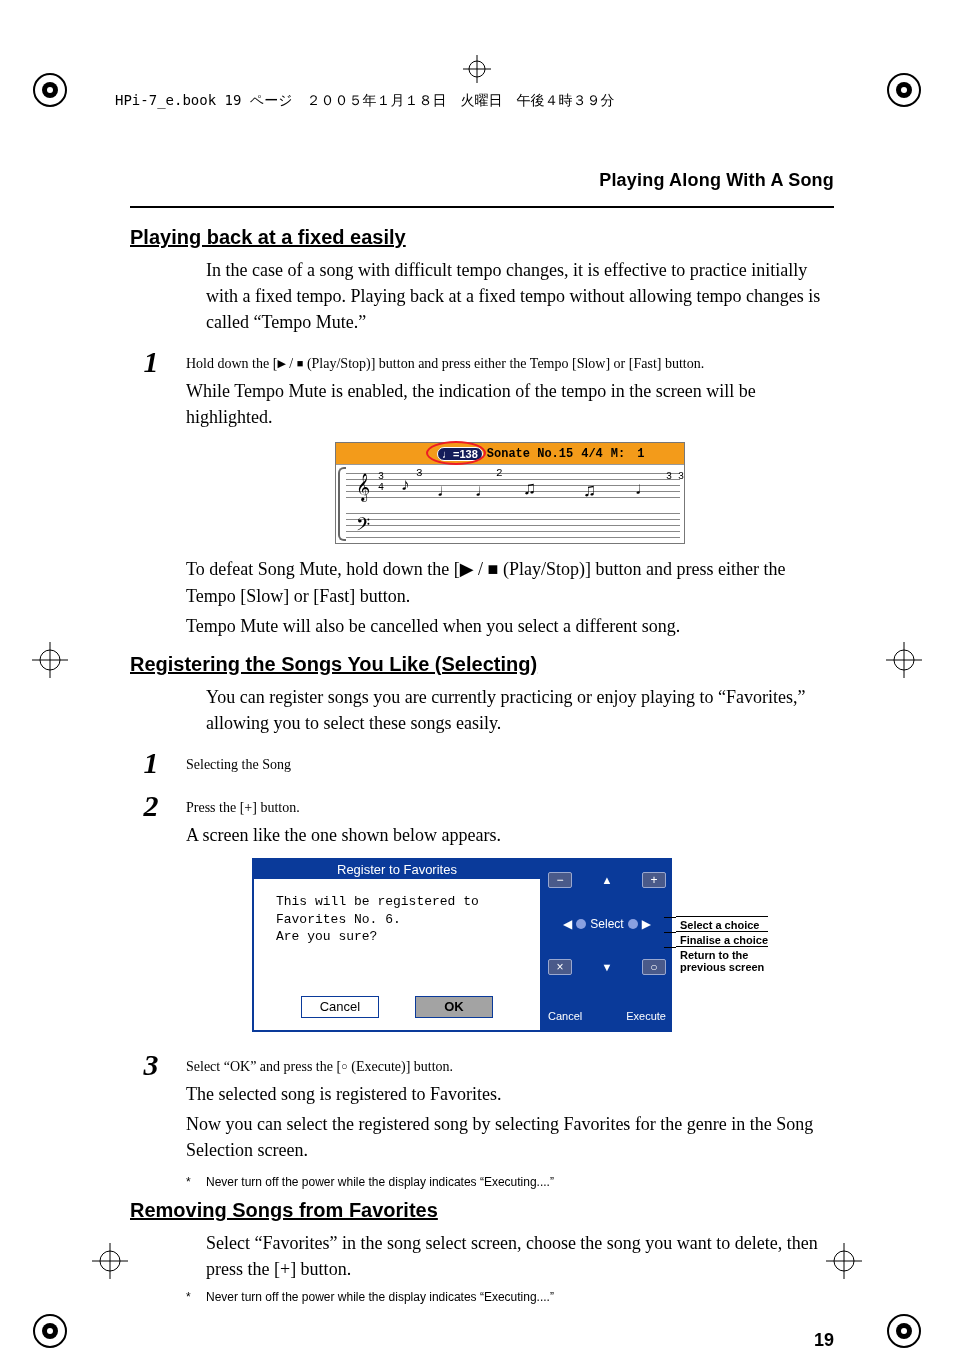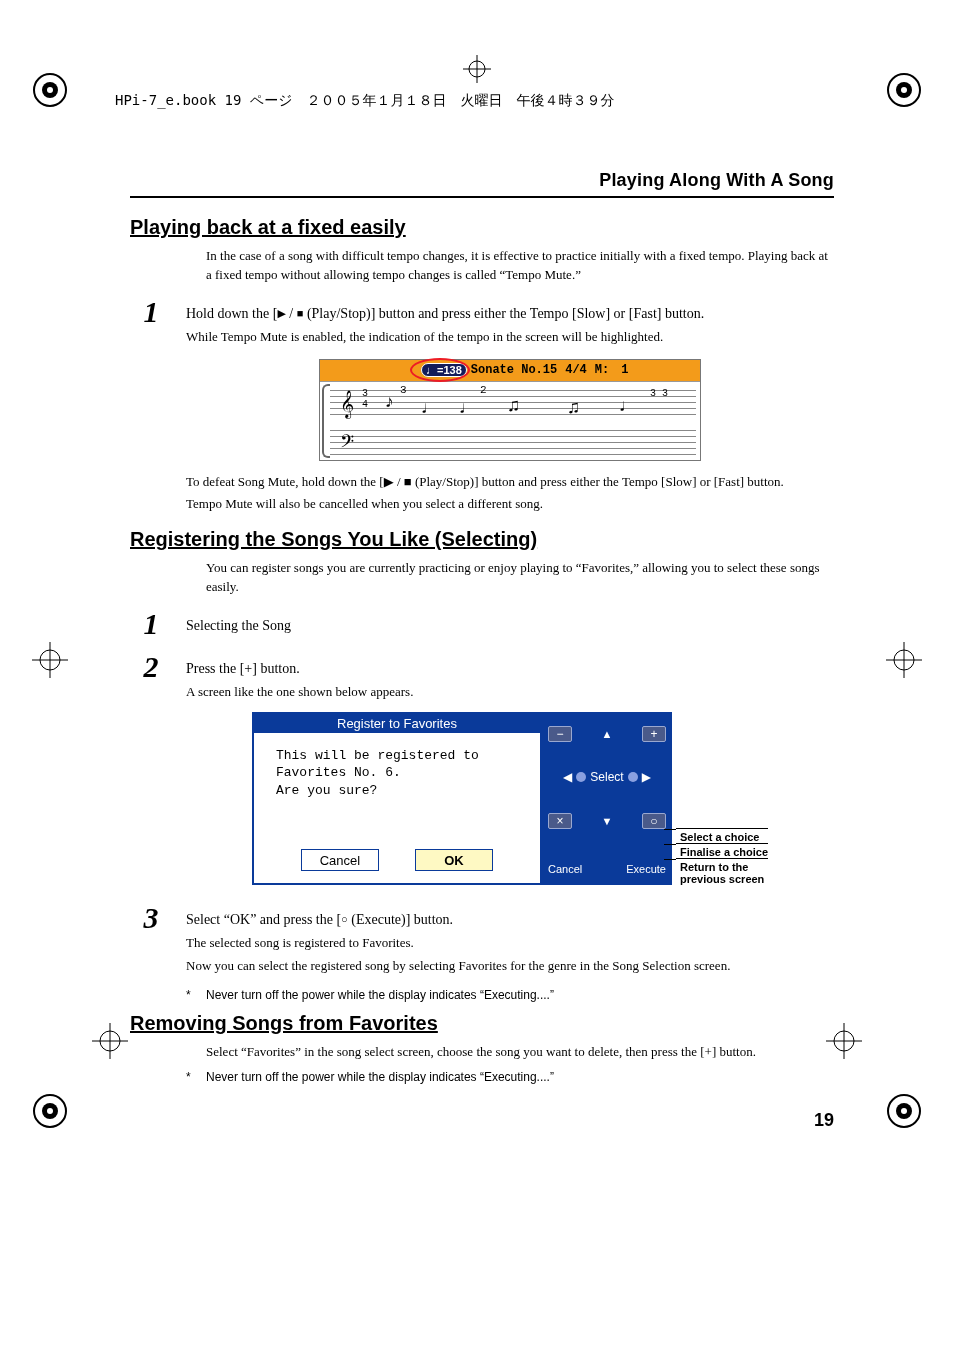--- a/index.html
+++ b/index.html
@@ -33,53 +33,53 @@
   }
 
   .page-content {
     padding: 170px 120px 0 130px;
     position: relative;
   }
   .chapter-head {
     font-family: "Arial Black", Arial, sans-serif;
     font-weight: 900; font-size: 18px;
     text-align: right; letter-spacing:.2px;
-    padding-bottom: 5px;
+    padding-bottom: 15px;
     border-bottom: 2.5px solid #000;
     margin-bottom: 18px;
   }
   .section-head {
     font-family: "Arial Black", Arial, sans-serif;
     font-weight: 900; font-size: 20px;
     text-decoration: underline;
     margin: 10px 0 8px 0;
   }
   .body-indent { margin-left: 76px; }
-  .body-p { font-size: 13px; line-height: 1.45; margin-bottom: 4px; }
+  .body-p { font-size: 18px; line-height: 1.45; margin-bottom: 4px; }
   .step-row { display:flex; align-items:flex-start; margin-top:12px; }
   .step-number {
     font-family: Georgia,"Times New Roman",serif;
     font-weight:bold; font-style:italic;
     font-size:30px; line-height:1; width:56px; flex-shrink:0;
     text-align:center; padding-right:14px;
   }
   .step-body { flex:1; padding-top:6px; }
   .step-title { font-weight:normal; font-size:14px; line-height:1.5; margin-bottom:4px;}
   .step-title .icon-inline { font-size:11px; vertical-align:1px; }
   .note-line { display:flex; font-family:Arial,sans-serif; font-size:12px; margin-top:8px; }
   .note-line .ast { width:20px; flex-shrink:0; }
   .page-number {
     font-family:"Arial Black",Arial,sans-serif;
     font-weight:900; font-size:18px;
     text-align:right; margin-top:26px;
   }
 
   
   .fig-tempo {
-    width:382px; margin:12px auto 12px auto;
+    width:350px; margin:12px auto 12px auto;
     border:1px solid #777; background:#fff;
     font-family:"Courier New",monospace;
   }
   .fig-tempo .fig-top {
     background:#f39b1a; height:22px; display:flex; align-items:center;
     padding:0 6px; font-size:12px; font-weight:bold; color:#000;
     border-bottom:1px solid #999;
   }
   .fig-tempo .tempo-box {
     background:#141c5a; color:#fff; border:1px solid #fff;
@@ -103,32 +103,32 @@
   
   .fig-fav-wrap { display:flex; align-items:stretch; margin:10px 0 6px 0; justify-content:center;}
   .fig-fav { width:290px; border:2px solid #0a3a9a; background:#fff;
     font-family:"MS Sans Serif","Chicago",Arial,sans-serif; }
   .fig-fav .titlebar { background:#0a3a9a; color:#fff; font-size:13px;
     text-align:center; padding:2px 0; }
   .fig-fav .dlg-body { padding:14px 16px 10px 22px; font-size:13px; line-height:1.35;font-family:Liberation Mono, monospace;}
   .fig-fav .btn-row { display:flex; gap:36px; padding:6px 0 12px 0; justify-content:center;}
   .fig-fav .dlg-btn { width:78px; height:22px; border:1.5px solid #0a3a9a;
     display:flex; align-items:center; justify-content:center; font-size:13px;}
-  .fig-fav .dlg-btn.ok { background:#fef9c3; font-weight:bold;}
+  .fig-fav .dlg-btn.ok { background:#a3a3a3; font-weight:bold;}
 
   .fig-nav { width:130px; background:#0a3a9a; color:#fff; padding:10px 6px;
     display:flex; flex-direction:column; align-items:center; justify-content:space-between;
     font-family:Arial,sans-serif; font-size:11px;}
   .fig-nav .nav-row { display:flex; width:100%; justify-content:space-between; align-items:center; margin:4px 0;}
   .fig-nav .nav-btn { width:24px; height:16px; background:#4a5a8a; border:1px solid #9aa8d0;
     display:flex; align-items:center; justify-content:center; font-size:12px; border-radius:2px;}
   .fig-nav .nav-center { display:flex; align-items:center; gap:4px; font-size:12px;}
   .fig-nav .nav-dot { width:10px; height:10px; border-radius:50%; background:#8aa0e0;}
   .fig-nav .nav-bottom { display:flex; width:100%; justify-content:space-between; font-size:11px; margin-top:6px;}
-  .fig-nav-labels { display:flex; flex-direction:column; justify-content:flex-end;
+  .fig-nav-labels { display:flex; flex-direction:column; justify-content:center;
     font-family:Arial,sans-serif; font-weight:bold; font-size:11px; padding-left:8px;}
   .fig-nav-labels .lab { border-top:1px solid #000; padding-top:2px; margin-left:-4px; padding-left:4px; position:relative;}
   .fig-nav-labels .lab::before { content:""; position:absolute; left:-12px; top:0; width:12px; border-top:1px solid #000;}
 </style>
 </head>
 <body>
 
 <div class="reg-mark tl"><svg viewBox="0 0 40 40">
       <circle cx="20" cy="20" r="16" fill="none" stroke="#000" stroke-width="2"></circle>
       <circle cx="20" cy="20" r="8" fill="#000"></circle>

